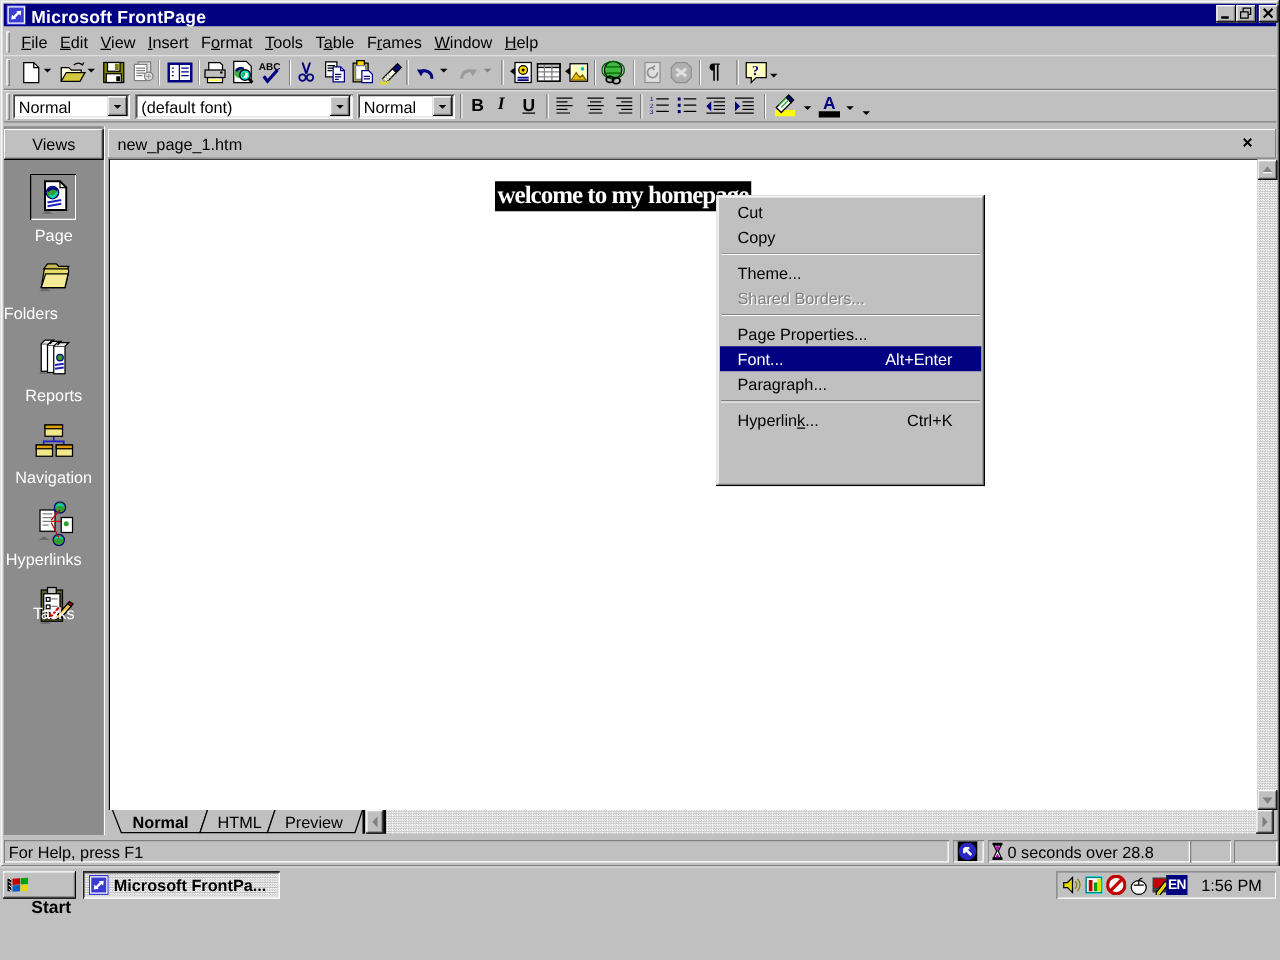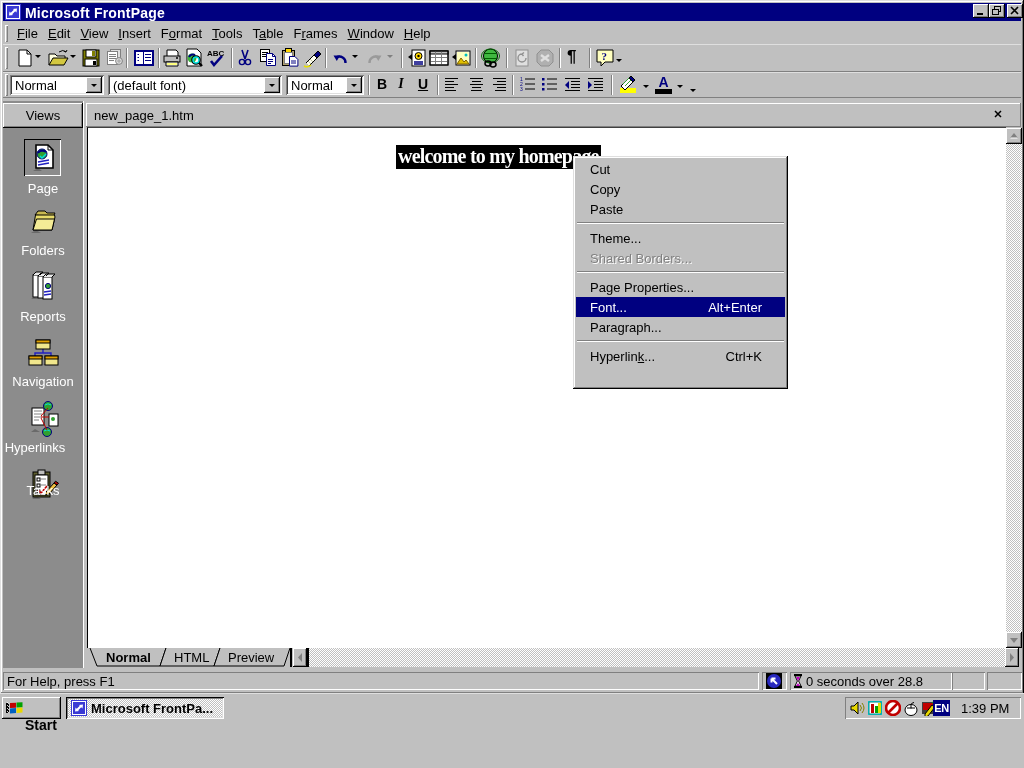--- a/index.html
+++ b/index.html
@@ -342,21 +342,21 @@
       </g>
  </svg>
  <div class="abs" style="left:0;top:80px;width:80px;text-align:center;color:#fff;">Page</div>
 
  <svg class="abs" style="left:25px;top:103px;" width="32" height="32">
   <path d="M8 26 l-5 3 10 0 z" fill="#6a6a6a"></path>
   <path d="M7 11 l3 -4 h7 l2 2 h8 l-2 4 z" fill="#c8b850" stroke="#000"></path>
   <path d="M27 13 l-3 13 H5 l2.5 -15 h19 z" fill="#e8dc6a" stroke="#000"></path>
   <path d="M5 26 l3.5 -11 h18 l-2.5 11 z" fill="#f4ec96" stroke="#000"></path>
  </svg>
- <div class="abs" style="left:0;top:142px;width:80px;text-align:center;color:#fff;">Folders</div>
+ <div class="abs" style="left:0;top:142px;width:80px;text-align:left;color:#fff;">Folders</div>
 
  <svg class="abs" style="left:25px;top:168px;" width="32" height="34">
   <g>
   <path d="M6 28 l-3 2 8 0 z" fill="#6a6a6a"></path>
   <rect x="5" y="6" width="7" height="22" fill="#fff" stroke="#000"></rect>
   <rect x="10" y="7" width="8" height="22" fill="#fff" stroke="#000"></rect>
   <rect x="15" y="8" width="9" height="22" fill="#fff" stroke="#000"></rect>
   <path d="M5 6 l3 -3 7 0 -3 3 M10 7 l3 -3 8 0 -3 3 M15 8 l3 -3 9 0 -3 3" fill="#e8e8e8" stroke="#000"></path>
   <circle cx="20" cy="17" r="2.6" fill="#30a030" stroke="#000080"></circle>
   <path d="M16 23 l7 -1 M16 26 l7 -1" stroke="#2020c0" stroke-width="1.6"></path>
@@ -452,21 +452,20 @@
  <div class="dith abs" style="left:223px;top:0;width:697px;height:19px;"></div>
  <div class="abs btn" style="left:919px;top:0;width:14px;height:19px;"><svg width="14" height="19">
         <path d="M5 5 l4 4.5 -4 4.5 z" fill="#808080"></path>
       </svg></div>
 </div>
 
 <div class="abs" style="left:573px;top:156px;width:215px;height:233px;background:#c0c0c0;box-shadow:inset -1px -1px 0 #000, inset 1px 1px 0 #dfdfdf, inset -2px -2px 0 #808080, inset 2px 2px 0 #fff;" id="ctxmenu">
  <div style="position:absolute;left:3px;top:3px;width:209px;">
   <div class="mi">Cut</div>
   <div class="mi">Copy</div>
-  <div class="mi">Paste</div>
   <div style="height:9px;position:relative;">
         <div style="position:absolute;left:1px;right:1px;top:3px;height:2px;box-shadow:inset 0 1px 0 #808080, inset 0 -1px 0 #fff;"></div>
       </div>
   <div class="mi">Theme...</div>
   <div class="mi" style="color:#808080;text-shadow:1px 1px 0 #fff;">Shared Borders...</div>
   <div style="height:9px;position:relative;">
         <div style="position:absolute;left:1px;right:1px;top:3px;height:2px;box-shadow:inset 0 1px 0 #808080, inset 0 -1px 0 #fff;"></div>
       </div>
   <div class="mi">Page Properties...</div>
   <div class="mi" style="background:#000080;color:#fff;">Font...<span style="position:absolute;right:23px;">Alt+Enter</span></div>
@@ -548,15 +547,15 @@
       </svg>
 
   <svg class="abs" style="left:76px;top:3px;" width="16" height="16">
         <rect x="1" y="2" width="13" height="12" fill="#404040"></rect>
         <rect x="2" y="3" width="11" height="7" fill="#c00000"></rect>
         <path d="M4 14 l7 -9 3 2 -7 9 -3 1 z" fill="#e8d800" stroke="#000"></path>
         <circle cx="13" cy="2.5" r="1.6" fill="#00c000"></circle>
       </svg>
 
   <div class="abs" style="left:88px;top:3px;width:17px;height:16px;background:#000080;color:#fff;font-size:11px;font-weight:bold;text-align:center;padding-top:2px;letter-spacing:-0.5px;">EN</div>
-  <span class="abs" style="left:116px;top:4px;">1:39 PM</span>
+  <span class="abs" style="left:116px;top:4px;">1:56 PM</span>
  </div>
 </div>
 
 </body></html>

